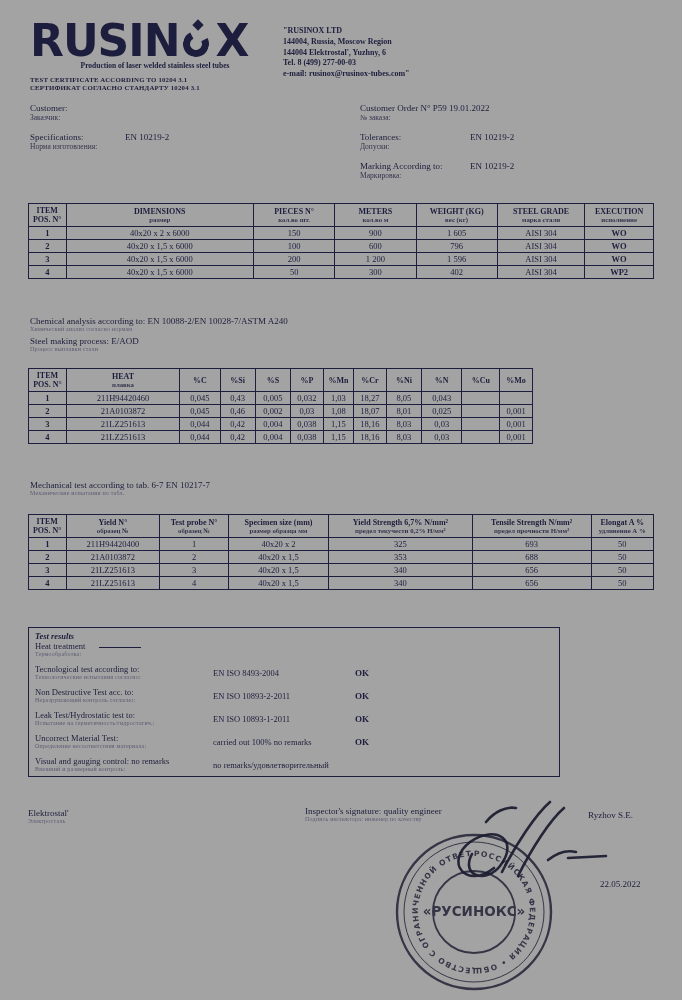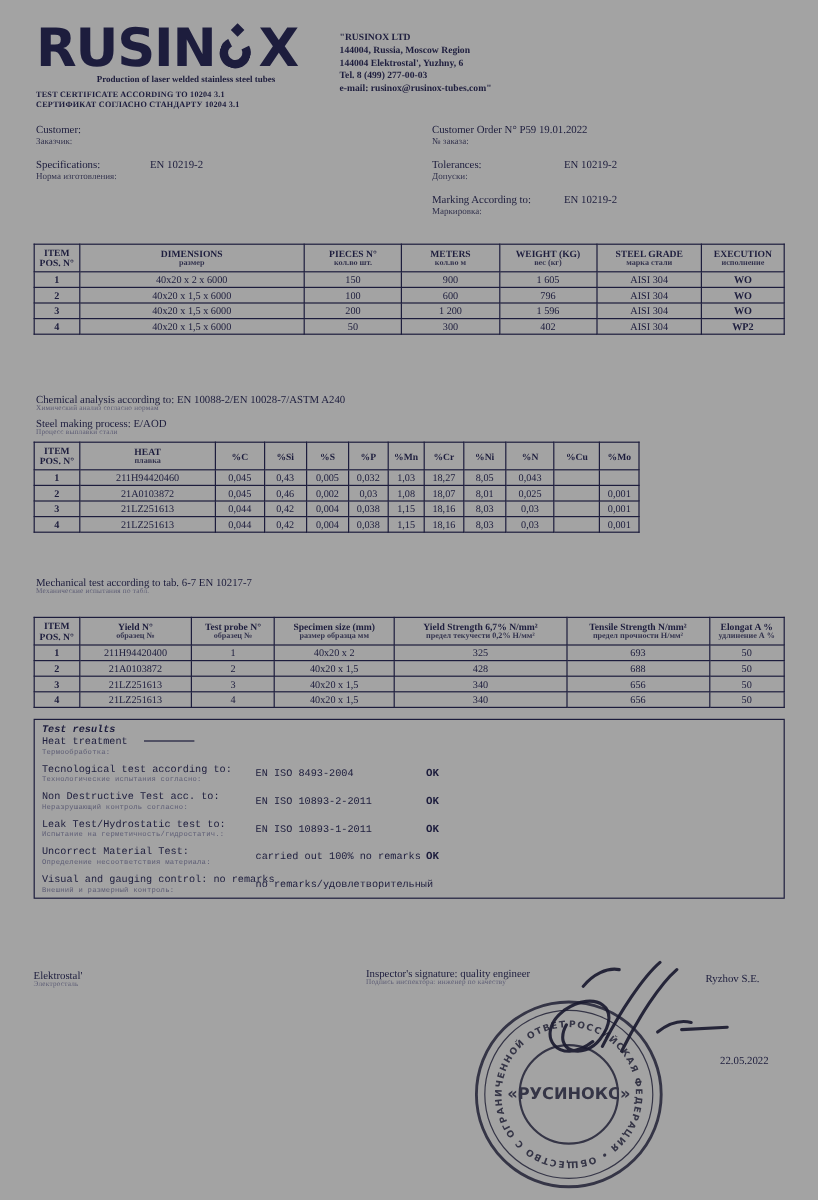--- a/index.html
+++ b/index.html
@@ -179,21 +179,21 @@
             <td>50</td>
             <td>300</td>
             <td>402</td>
             <td>AISI 304</td>
             <td class="b">WP2</td>
           </tr>
       </tbody>
     </table>
   </div>
 
-  <div class="abs" style="left:30px;top:328px;">
+  <div class="abs" style="left:30px;top:316px;">
     <div class="lbl">Chemical analysis according to: EN 10088-2/EN 10028-7/ASTM A240</div>
     <div class="micro">Химический анализ согласно нормам</div>
     <div class="lbl" style="margin-top:4px;">Steel making process: E/AOD</div>
     <div class="micro">Процесс выплавки стали</div>
   </div>
 
   <div class="abs" style="left:28px;top:368px;width:505px;">
     <table class="outer">
       <colgroup>
           <col style="width:7.5%">
@@ -366,21 +366,21 @@
             <td>40x20 x 2</td>
             <td>325</td>
             <td>693</td>
             <td>50</td>
           </tr>
         <tr>
             <td class="b">2</td>
             <td>21A0103872</td>
             <td>2</td>
             <td>40x20 x 1,5</td>
-            <td>428</td>
+            <td>353</td>
             <td>688</td>
             <td>50</td>
           </tr>
         <tr>
             <td class="b">3</td>
             <td>21LZ251613</td>
             <td>3</td>
             <td>40x20 x 1,5</td>
             <td>340</td>
             <td>656</td>
@@ -392,21 +392,21 @@
             <td>4</td>
             <td>40x20 x 1,5</td>
             <td>340</td>
             <td>656</td>
             <td>50</td>
           </tr>
       </tbody>
     </table>
   </div>
 
-  <div class="abs testbox" style="left:28px;top:599px;width:626px;height:150px;font-family:Liberation Mono, monospace;">
+  <div class="abs testbox" style="left:28px;top:627px;width:532px;height:150px;">
     <div class="i b" style="font-size:8.5px;">Test results</div>
 
     <div class="trow">
       <span class="tlabel">Heat treatment</span><span class="hline"></span>
       <div class="micro">Термообработка:</div>
     </div>
 
     <div class="trow">
       <div class="tlabel">Tecnological test according to:</div>
       <div class="micro">Технологические испытания согласно:</div>

